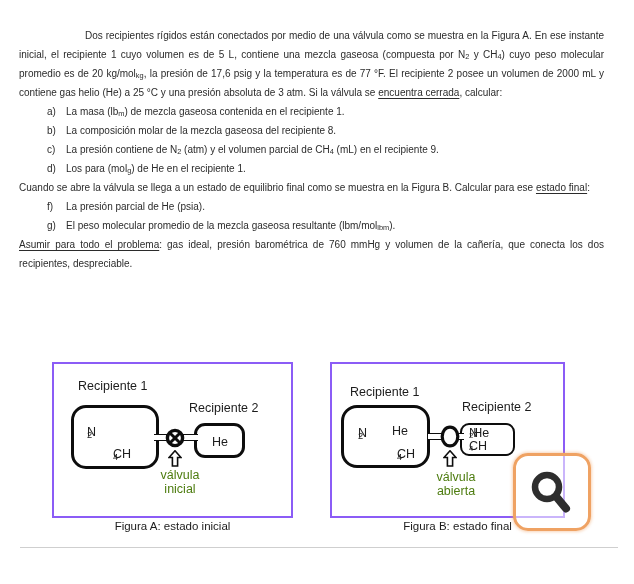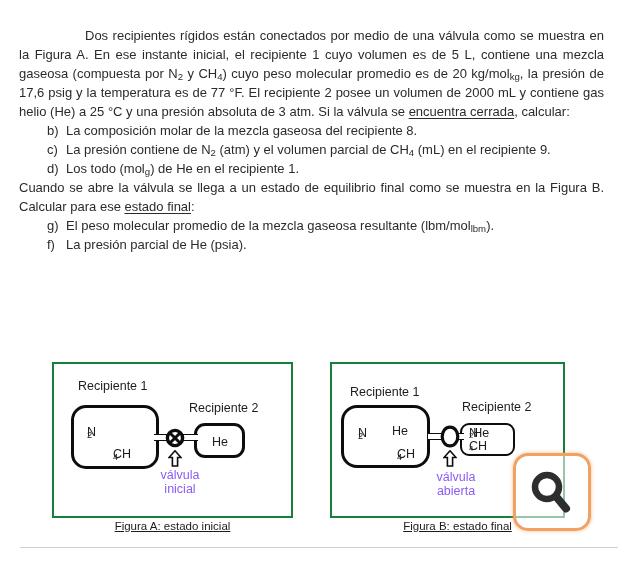--- a/index.html
+++ b/index.html
@@ -3,79 +3,83 @@
 <meta charset="utf-8">
 <style>
   html,body{margin:0;padding:0;background:#ffffff;}
   body{
     position:relative;width:634px;height:584px;overflow:hidden;
     font-family:"Liberation Sans","DejaVu Sans",sans-serif;
     color:#2b2b2b;-webkit-font-smoothing:antialiased;
   }
   .textblock{
     position:absolute;left:19px;top:26px;width:585px;
-    font-size:13px;line-height:19px;text-align:justify;
+    font-size:10px;line-height:19px;text-align:justify;
   }
   .para{margin:0;}
   .para.indent{text-indent:66px;}
   .item{margin:0;padding-left:47px;text-indent:-19px;}
   .item .marker{display:inline-block;width:19px;text-indent:0;}
   .u{text-decoration:underline;text-underline-offset:2px;}
   sub{font-size:0.74em;line-height:0;vertical-align:-0.18em;}
 
   
-  .figbox{position:absolute;background:#fff;border:2px solid #15803d;box-sizing:border-box;}
+  .figbox{position:absolute;background:#fff;border:2px solid #8b5cf6;box-sizing:border-box;}
   .figA{left:52px;top:362px;width:241px;height:156px;}
   .figB{left:330px;top:362px;width:235px;height:156px;}
   .fig-label{position:absolute;font-size:12.5px;line-height:13px;white-space:nowrap;color:#1c1c1c;}
   .vessel{position:absolute;background:#fff;border:3px solid #0d0d0d;box-sizing:border-box;}
   .vessel span{position:absolute;font-size:12.5px;line-height:12px;white-space:nowrap;color:#1c1c1c;}
   .pipe{position:absolute;height:7px;box-sizing:border-box;background:#fff;
         border-top:1.6px solid #0d0d0d;border-bottom:1.6px solid #0d0d0d;}
   .valve{position:absolute;}
-  .valve-note{position:absolute;text-align:center;font-size:12.5px;line-height:14px;color:#8b5cf6;}
-  .caption{position:absolute;top:520px;text-align:center;font-size:11.5px;color:#1c1c1c;text-decoration:underline;}
+  .valve-note{position:absolute;text-align:center;font-size:12.5px;line-height:14px;color:#4d7c0f;}
+  .caption{position:absolute;top:520px;text-align:center;font-size:11.5px;color:#1c1c1c;}
   .capA{left:52px;width:241px;}
   .capB{left:340px;width:235px;}
   .v2content{position:absolute;left:7px;top:2px;font-size:10.5px;line-height:13px;color:#1c1c1c;white-space:nowrap;}
 
   
   .separator{position:absolute;left:20px;top:547px;width:598px;border-top:1px solid #cfcfcf;}
   .zoom-overlay{
     position:absolute;left:513px;top:453px;width:78px;height:78px;box-sizing:border-box;
     border:3px solid #efa263;border-radius:15px;background:rgba(255,255,255,0.55);
     box-shadow:0 0 3px 1px rgba(239,162,99,0.45);cursor:pointer;
   }
   .zoom-overlay svg{position:absolute;left:12px;top:13px;}
 </style>
 </head>
 <body>
 
 <div class="textblock">
   <p class="para indent"><span>Dos recipientes rígidos están conectados por medio de una válvula como se muestra en la Figura A. En ese instante inicial, el recipiente 1 cuyo volumen es de 5 L, contiene una mezcla gaseosa (compuesta por N</span><sub>2</sub><span> y CH</span><sub>4</sub><span>) cuyo peso molecular promedio es de 20 kg/mol</span><sub>kg</sub><span>, la presión de 17,6 psig y la temperatura es de 77 °F. El recipiente 2 posee un volumen de 2000 mL y contiene gas helio (He) a 25 °C y una presión absoluta de 3 atm. Si la válvula se </span><span class="u">encuentra cerrada</span><span>, calcular:</span></p>
 
   <div class="item">
+    <span class="marker">a)</span><span><span>La masa (lb</span><sub>m</sub><span>) de mezcla gaseosa contenida en el recipiente 1.</span></span>
+  </div>
+  <div class="item">
     <span class="marker">b)</span><span><span>La composición molar de la mezcla gaseosa del recipiente 8.</span></span>
   </div>
   <div class="item">
     <span class="marker">c)</span><span><span>La presión contiene de N</span><sub>2</sub><span> (atm) y el volumen parcial de CH</span><sub>4</sub><span> (mL) en el recipiente 9.</span></span>
   </div>
   <div class="item">
-    <span class="marker">d)</span><span><span>Los todo (mol</span><sub>g</sub><span>) de He en el recipiente 1.</span></span>
+    <span class="marker">d)</span><span><span>Los para (mol</span><sub>g</sub><span>) de He en el recipiente 1.</span></span>
   </div>
 
   <p class="para"><span>Cuando se abre la válvula se llega a un estado de equilibrio final como se muestra en la Figura B. Calcular para ese </span><span class="u">estado final</span><span>:</span></p>
 
   <div class="item">
+    <span class="marker">f)</span><span><span>La presión parcial de He (psia).</span></span>
+  </div>
+  <div class="item">
     <span class="marker">g)</span><span><span>El peso molecular promedio de la mezcla gaseosa resultante (lbm/mol</span><sub>lbm</sub><span>).</span></span>
   </div>
-  <div class="item">
-    <span class="marker">f)</span><span><span>La presión parcial de He (psia).</span></span>
-  </div>
 
+  <p class="para"><span class="u">Asumir para todo el problema</span><span>: gas ideal, presión barométrica de 760 mmHg y volumen de la cañería, que conecta los dos recipientes, despreciable.</span></p>
 </div>
 
 <div class="figbox figA">
   <div class="fig-label" style="left:24px;top:16px;">Recipiente 1</div>
 
   <div class="vessel" style="left:17px;top:41px;width:88px;height:64px;border-radius:15px;">
     <span style="left:13px;top:18px;"><span>N</span><sub>2</sub></span>
     <span style="left:39px;top:40px;"><span>CH</span><sub>4</sub></span>
   </div>
 

